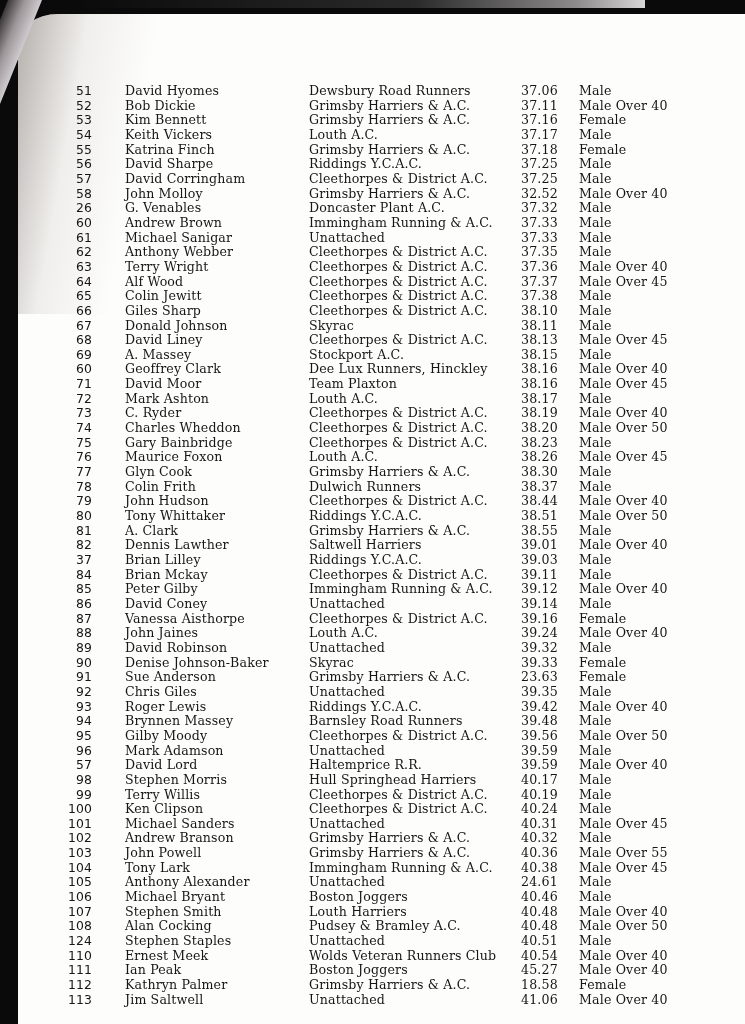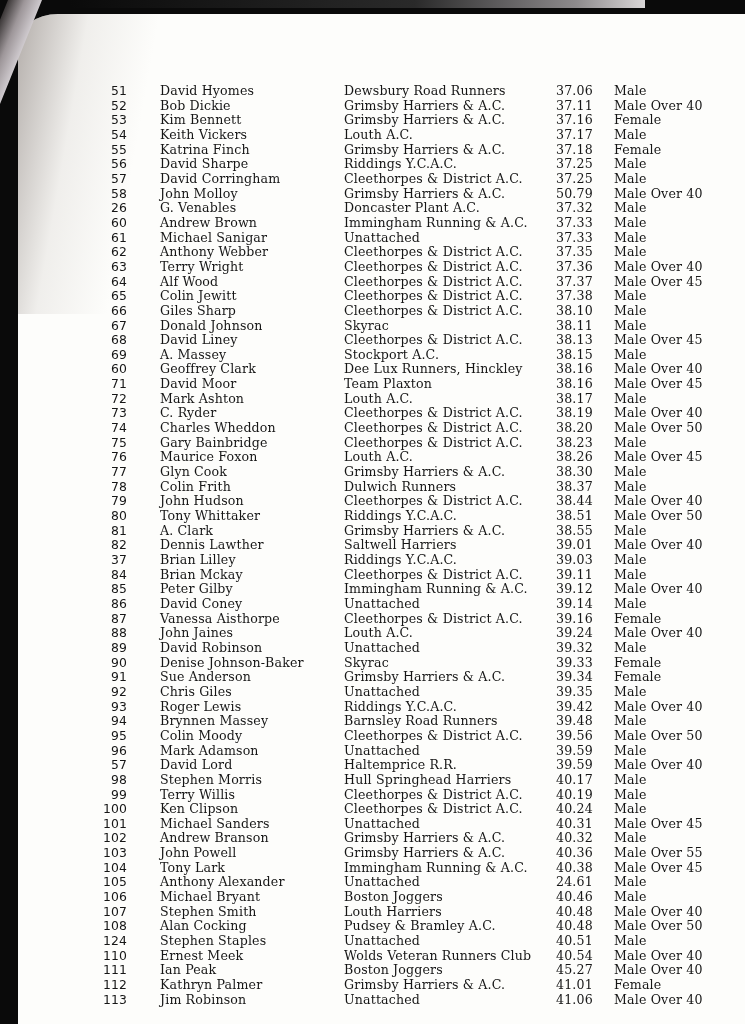--- a/index.html
+++ b/index.html
@@ -23,21 +23,21 @@
     position: absolute; left: 8px; top: 0px; width: 34px; height: 125px;
     background: linear-gradient(90deg, #3a3636 0%, #9d9699 50%, #cfcace 100%);
     transform: skewX(-22deg); transform-origin: top left;
     border-radius: 0 0 6px 18px;
   }
   .top-strip {
     position: absolute; left: 70px; top: 0; width: 575px; height: 8px;
     background: linear-gradient(90deg, #0a0a0a 0%, #2a2a2a 60%, #8d8a8c 88%, #d9d6d7 100%);
   }
   .results {
-    position: absolute; left: 0; top: 84px; width: 612px; margin-left: 35px;
+    position: absolute; left: 0; top: 84px; width: 612px;
   }
   .row {
     position: relative; height: 14.66px; line-height: 14.66px;
     font-size: 12.6px; color: #161616; white-space: nowrap;
     letter-spacing: 0.15px;
   }
   .row span { position: absolute; top: 0; }
   .pos { left: 62px; width: 30px; text-align: right; font-family: "DejaVu Sans", "Liberation Sans", sans-serif; font-size: 12.4px; }
   .name { left: 125px; }
   .club { left: 309px; }
@@ -99,21 +99,21 @@
     <span class="pos">57</span>
     <span class="name">David Corringham</span>
     <span class="club">Cleethorpes &amp; District A.C.</span>
     <span class="time">37.25</span>
     <span class="cat">Male</span>
   </div>
     <div class="row">
     <span class="pos">58</span>
     <span class="name">John Molloy</span>
     <span class="club">Grimsby Harriers &amp; A.C.</span>
-    <span class="time">50.79</span>
+    <span class="time">32.52</span>
     <span class="cat">Male Over 40</span>
   </div>
     <div class="row">
     <span class="pos">26</span>
     <span class="name">G. Venables</span>
     <span class="club">Doncaster Plant A.C.</span>
     <span class="time">37.32</span>
     <span class="cat">Male</span>
   </div>
     <div class="row">
@@ -330,21 +330,21 @@
     <span class="pos">90</span>
     <span class="name">Denise Johnson-Baker</span>
     <span class="club">Skyrac</span>
     <span class="time">39.33</span>
     <span class="cat">Female</span>
   </div>
     <div class="row">
     <span class="pos">91</span>
     <span class="name">Sue Anderson</span>
     <span class="club">Grimsby Harriers &amp; A.C.</span>
-    <span class="time">39.34</span>
+    <span class="time">23.63</span>
     <span class="cat">Female</span>
   </div>
     <div class="row">
     <span class="pos">92</span>
     <span class="name">Chris Giles</span>
     <span class="club">Unattached</span>
     <span class="time">39.35</span>
     <span class="cat">Male</span>
   </div>
     <div class="row">
@@ -356,21 +356,21 @@
   </div>
     <div class="row">
     <span class="pos">94</span>
     <span class="name">Brynnen Massey</span>
     <span class="club">Barnsley Road Runners</span>
     <span class="time">39.48</span>
     <span class="cat">Male</span>
   </div>
     <div class="row">
     <span class="pos">95</span>
-    <span class="name">Colin Moody</span>
+    <span class="name">Gilby Moody</span>
     <span class="club">Cleethorpes &amp; District A.C.</span>
     <span class="time">39.56</span>
     <span class="cat">Male Over 50</span>
   </div>
     <div class="row">
     <span class="pos">96</span>
     <span class="name">Mark Adamson</span>
     <span class="club">Unattached</span>
     <span class="time">39.59</span>
     <span class="cat">Male</span>
@@ -477,23 +477,23 @@
     <span class="pos">111</span>
     <span class="name">Ian Peak</span>
     <span class="club">Boston Joggers</span>
     <span class="time">45.27</span>
     <span class="cat">Male Over 40</span>
   </div>
     <div class="row">
     <span class="pos">112</span>
     <span class="name">Kathryn Palmer</span>
     <span class="club">Grimsby Harriers &amp; A.C.</span>
-    <span class="time">41.01</span>
+    <span class="time">18.58</span>
     <span class="cat">Female</span>
   </div>
     <div class="row">
     <span class="pos">113</span>
-    <span class="name">Jim Robinson</span>
+    <span class="name">Jim Saltwell</span>
     <span class="club">Unattached</span>
     <span class="time">41.06</span>
     <span class="cat">Male Over 40</span>
   </div>
   </div>
 
 </body></html>

